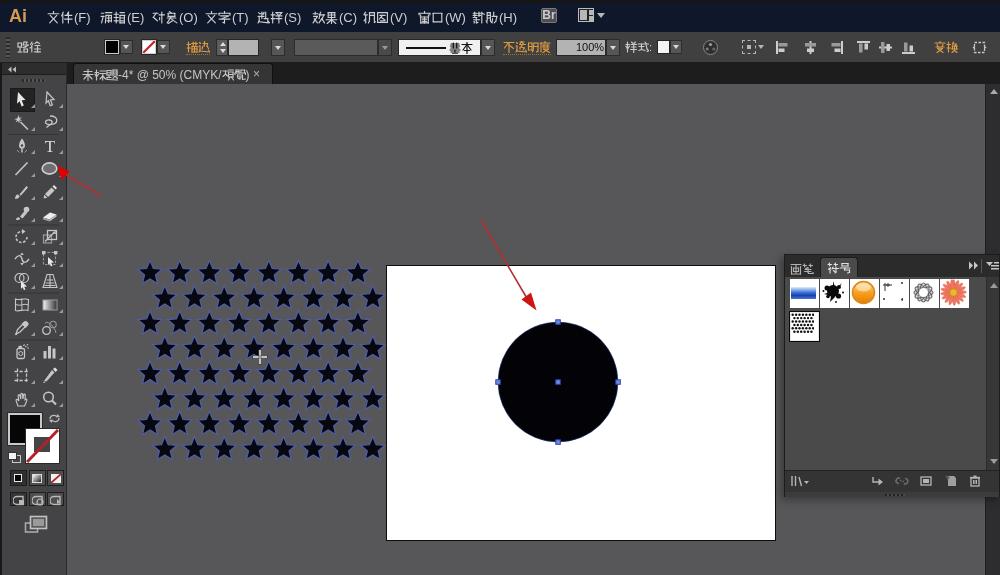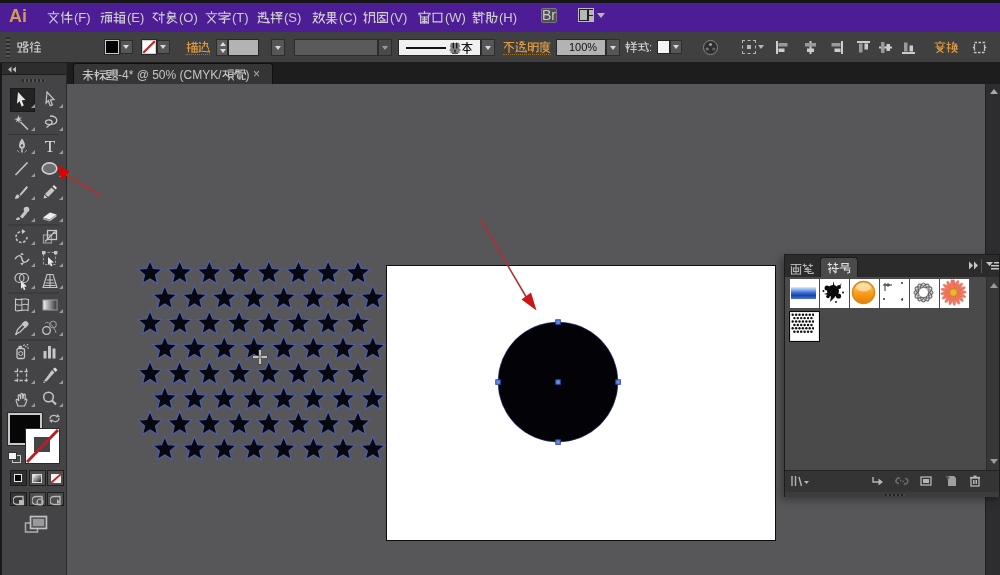--- a/index.html
+++ b/index.html
@@ -2,21 +2,21 @@
 <html><head><meta charset="utf-8"><style>
 *{margin:0;padding:0;box-sizing:border-box}
 html,body{width:1000px;height:575px;overflow:hidden}
 body{font-family:"Liberation Sans",sans-serif;background:#575659;position:relative}
 .abs{position:absolute}
 svg{display:block}
 .lbl{display:inline-flex;align-items:center}
 .dd{background:#565656;border:1px solid #2c2c2c}
 .tri{width:0;height:0;border-left:3.5px solid transparent;border-right:3.5px solid transparent;border-top:4px solid #d8d8d8}
 </style></head><body>
-<div class="abs" style="left:0;top:0;width:1000px;height:40px;background:#4c1d95;border-bottom:1px solid #2a2a2a">
+<div class="abs" style="left:0;top:0;width:1000px;height:40px;background:#0f172a;border-bottom:1px solid #2a2a2a">
     <div class="abs" style="left:0;top:0;width:1000px;height:3px;background:#161616"></div>
     <div class="abs" style="left:9px;top:6px;font-size:18px;font-weight:bold;color:#d29a55">Ai</div>
     <div class="abs lbl" style="left:47px;top:10px;color:#cfcfcf;font-size:13px">
       <svg width="26" height="13" viewBox="0 0 26 13">
         <g stroke="#cfcfcf" stroke-width="1.15" stroke-linecap="round">
           <line x1="1.1" y1="2.7" x2="11.9" y2="2.7"></line>
           <line x1="6.5" y1="0.5" x2="6.5" y2="2.5"></line>
           <line x1="3.2" y1="4.3" x2="10.3" y2="11.9"></line>
           <line x1="9.8" y1="4.3" x2="2.7" y2="11.9"></line>
           <line x1="16.2" y1="1.1" x2="14.6" y2="4.9"></line>
@@ -231,21 +231,21 @@
           <line x1="18.4" y1="9.8" x2="19.5" y2="11.4"></line>
           <line x1="21.7" y1="1.1" x2="21.7" y2="5.4"></line>
           <line x1="20.0" y1="5.4" x2="24.9" y2="5.4"></line>
           <line x1="24.9" y1="5.4" x2="23.8" y2="10.3"></line>
           <line x1="23.8" y1="10.3" x2="22.2" y2="11.9"></line>
           <line x1="20.6" y1="7.6" x2="20.0" y2="11.9"></line>
         </g>
       </svg>
       <span style="margin-left:1px">(H)</span>
     </div>
-    <div class="abs" style="left:541px;top:8px;width:16px;height:15px;background:#4e4e52;border:1px solid #77777c;border-radius:2px;color:#c9c9cf;font-size:14px;font-weight:normal;text-align:center;line-height:13px">Br</div>
+    <div class="abs" style="left:541px;top:8px;width:16px;height:15px;background:#4e4e52;border:1px solid #77777c;border-radius:2px;color:#c9c9cf;font-size:12px;font-weight:bold;text-align:center;line-height:13px">Br</div>
     <div class="abs" style="left:578px;top:8px;width:16px;height:14px;background:#222;border:1px solid #bbb">
       <div class="abs" style="left:1px;top:1px;width:7px;height:10px;background:#b7b7b7"></div>
       <div class="abs" style="left:9.5px;top:1px;width:4.5px;height:4.5px;background:#b7b7b7"></div>
       <div class="abs" style="left:9.5px;top:7px;width:4.5px;height:5px;background:#b7b7b7"></div>
     </div>
     <div class="abs" style="left:597px;top:13px;width:0;height:0;border-left:4px solid transparent;border-right:4px solid transparent;border-top:5px solid #b7b7b7"></div>
   </div>
 <div class="abs" style="left:0;top:32px;width:1000px;height:31px;background:#404040;border-bottom:1px solid #1e1e1e">
     <div class="abs" style="left:6px;top:5px;width:4px;height:21px;background:repeating-linear-gradient(to bottom,#2a2a2a 0 2px,#555 2px 4px)"></div>
     <div class="abs lbl" style="left:17px;top:9px">
@@ -393,21 +393,21 @@
           <line x1="39.5" y1="4.0" x2="46.0" y2="4.0"></line>
           <line x1="41.0" y1="4.0" x2="41.0" y2="6.0"></line>
           <line x1="44.5" y1="4.0" x2="44.5" y2="6.0"></line>
           <line x1="39.5" y1="6.0" x2="46.0" y2="6.0"></line>
           <line x1="40.5" y1="8.0" x2="45.5" y2="8.0"></line>
           <line x1="45.5" y1="8.0" x2="40.0" y2="11.5"></line>
           <line x1="40.5" y1="8.0" x2="46.5" y2="11.5"></line>
         </g>
       </svg>
     </div>
-    <div class="abs" style="left:556px;top:7px;width:50px;height:17px;background:#b3b3b3;border:1px solid #262626;font-size:11px;color:#111;line-height:15px;padding-left:12px">100%</div>
+    <div class="abs" style="left:556px;top:7px;width:50px;height:17px;background:#b3b3b3;border:1px solid #262626;font-size:11px;color:#111;line-height:15px;padding-left:19px">100%</div>
     <div class="abs dd" style="left:606px;top:7px;width:14px;height:17px"></div>
     <div class="abs tri" style="left:609.5px;top:14px"></div>
     <div class="abs lbl" style="left:625px;top:9px">
       <svg width="24" height="12" viewBox="0 0 24 12">
         <g stroke="#c9c9c9" stroke-width="1.15" stroke-linecap="round">
           <line x1="2.5" y1="1.0" x2="2.5" y2="11.0"></line>
           <line x1="1.0" y1="3.5" x2="4.5" y2="3.5"></line>
           <line x1="4.5" y1="5.0" x2="2.5" y2="8.0"></line>
           <line x1="1.0" y1="5.0" x2="2.5" y2="8.0"></line>
           <line x1="6.5" y1="1.0" x2="8.0" y2="2.5"></line>

